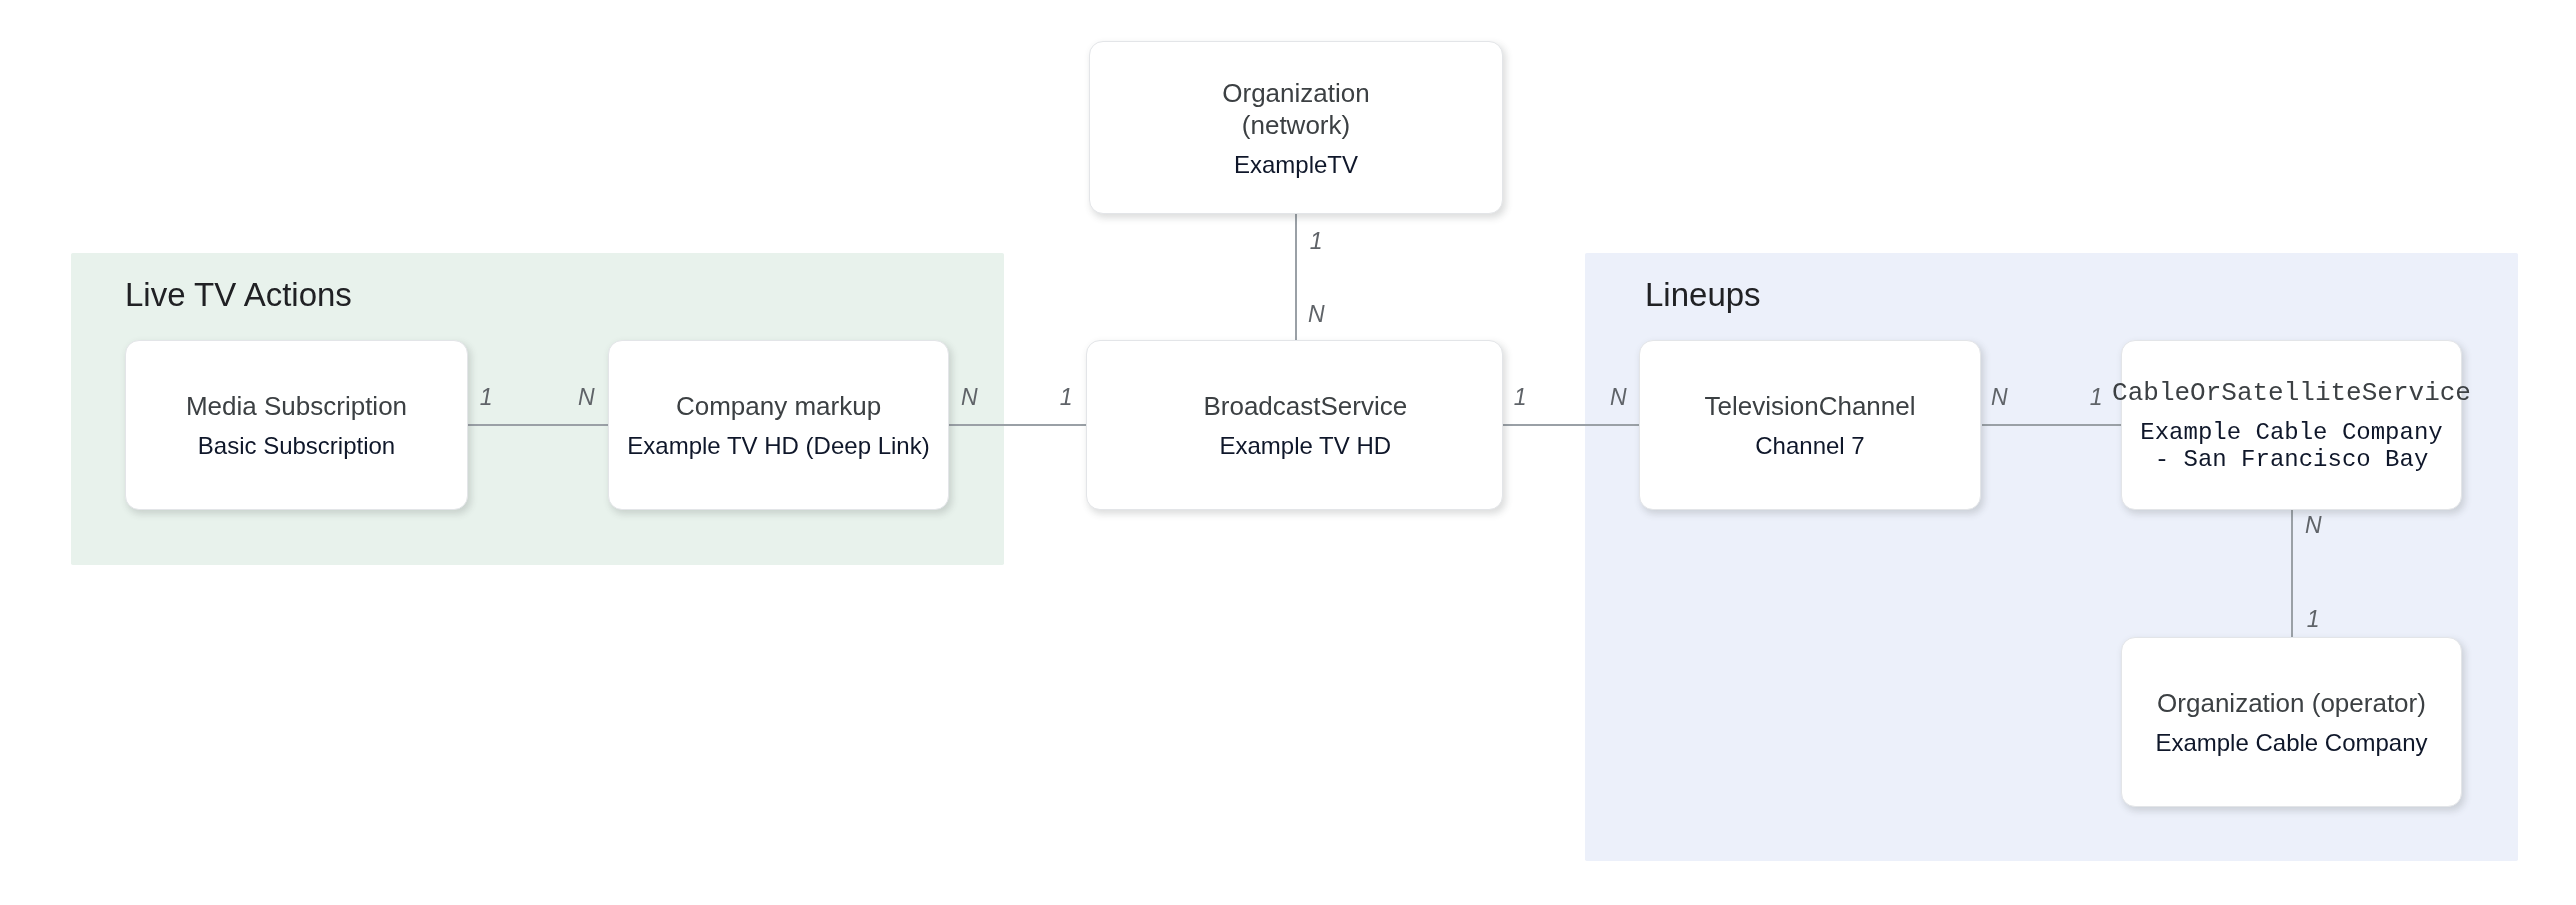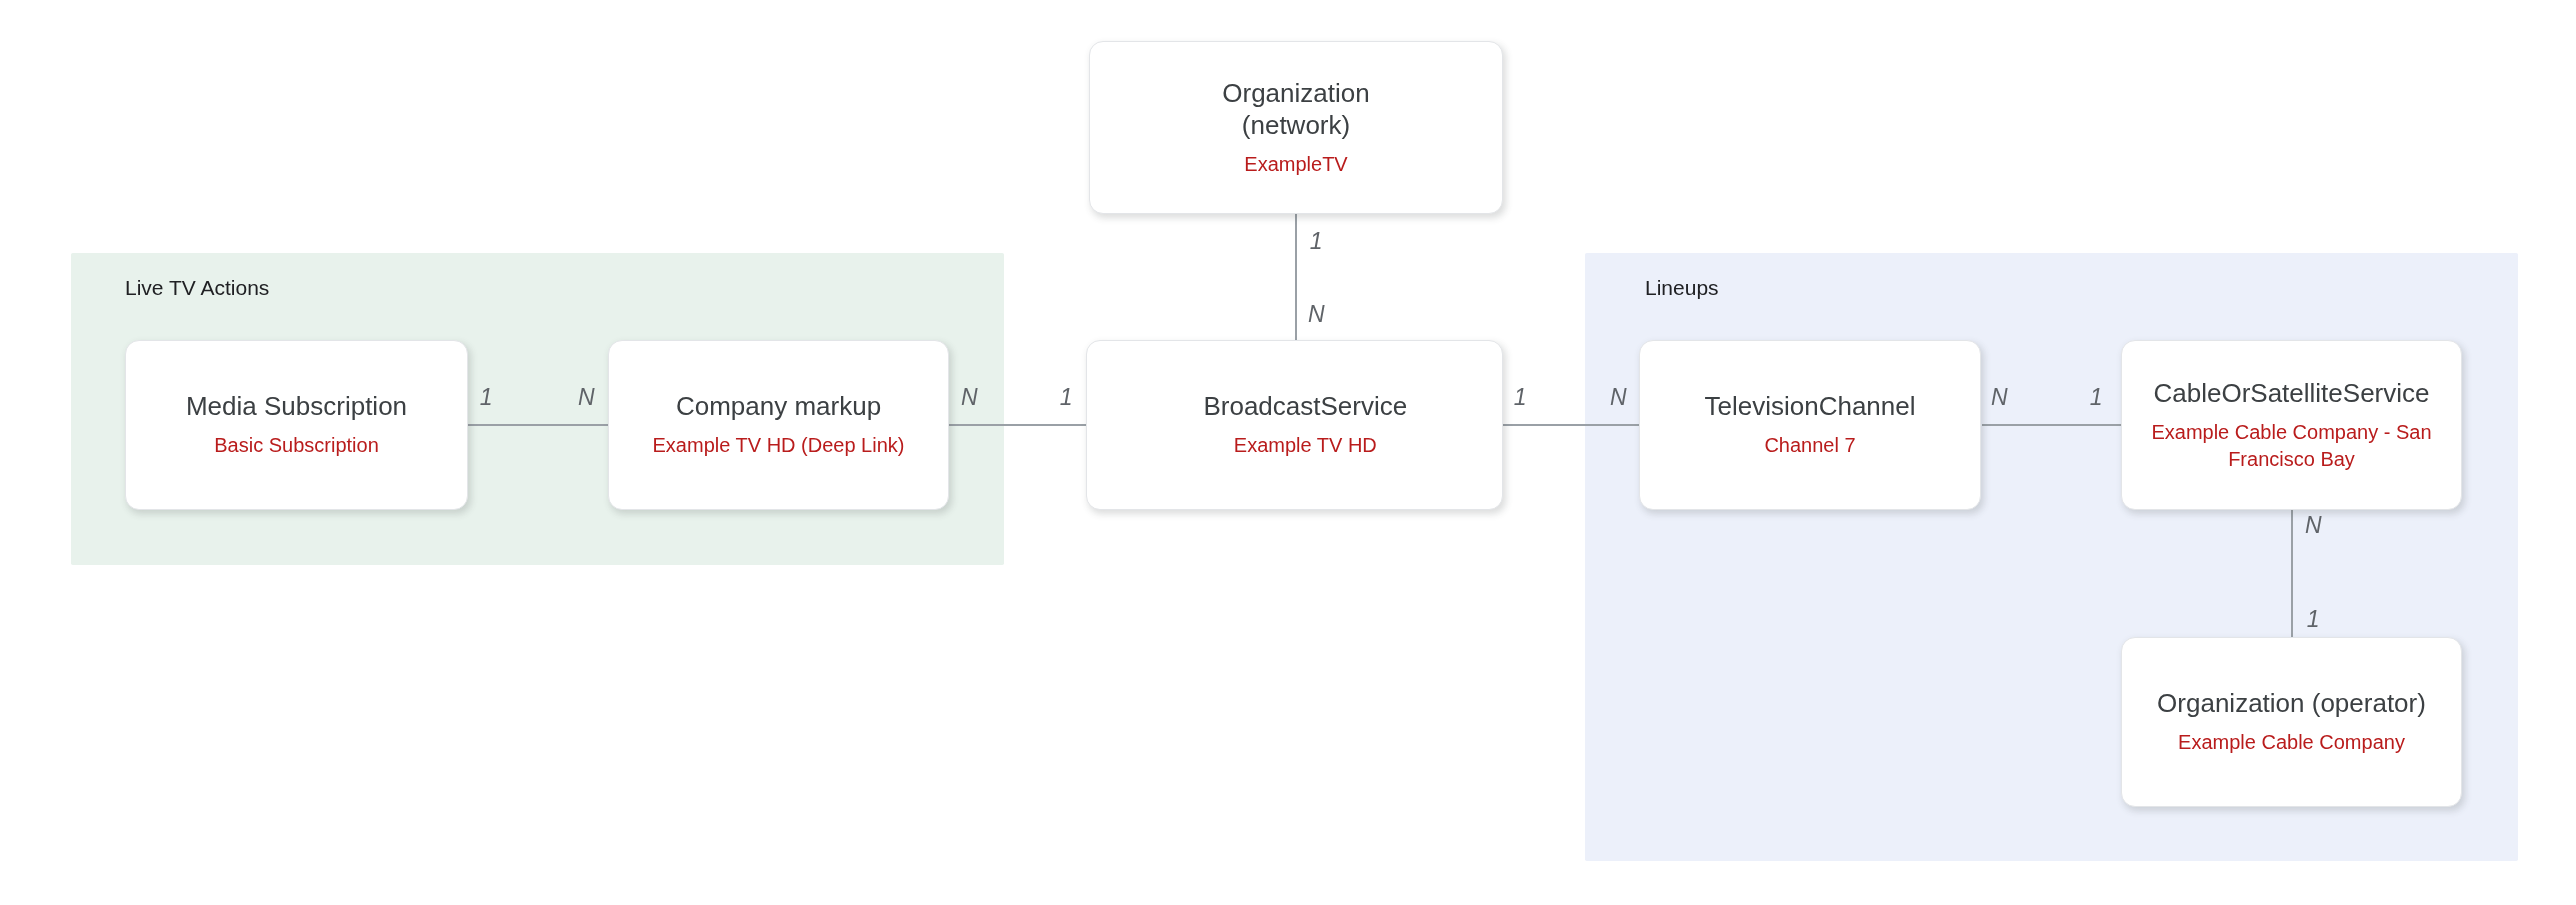--- a/index.html
+++ b/index.html
@@ -22,21 +22,21 @@
   .region-live {
     left: 71px; top: 253px; width: 933px; height: 312px;
     background: #e8f2ec;
   }
   .region-lineups {
     left: 1585px; top: 253px; width: 933px; height: 608px;
     background: #ecf0fa;
   }
   .region-label {
     position: absolute;
-    font-size: 21px;
+    font-size: 33px;
     color: #202124;
     font-weight: 400;
     white-space: nowrap;
   }
   .node {
     position: absolute;
     background: #ffffff;
     border: 0.9px solid #e3e5e8;
     border-radius: 14px;
     box-shadow: 2.7px 3.5px 7px rgba(60,64,67,0.18);
@@ -49,23 +49,23 @@
     box-sizing: border-box;
   }
   .node-title {
     font-size: 26px;
     line-height: 32px;
     color: #3c4043;
     white-space: pre-line;
   }
   .node-subtitle {
     margin-top: 10px;
-    font-size: 20px;
+    font-size: 24px;
     line-height: 27.4px;
-    color: #b91c1c;
+    color: #0f172a;
   }
   .edge-h {
     position: absolute;
     height: 1.8px;
     background: #9aa0a6;
   }
   .edge-v {
     position: absolute;
     width: 1.8px;
     background: #9aa0a6;
@@ -135,21 +135,21 @@
   <div class="node" style="left:1086px; top:340px; width:417px; height:170px;padding-left:34px;">
     <div class="node-title">BroadcastService</div>
     <div class="node-subtitle">Example TV HD</div>
   </div>
 
   <div class="node" style="left:1639px; top:340px; width:342px; height:170px;align-items:center;">
     <div class="node-title">TelevisionChannel</div>
     <div class="node-subtitle">Channel 7</div>
   </div>
 
-  <div class="node" style="left:2121px; top:340px; width:341px; height:170px;">
+  <div class="node" style="left:2121px; top:340px; width:341px; height:170px;font-family:Liberation Mono, monospace;">
     <div class="node-title">CableOrSatelliteService</div>
     <div class="node-subtitle">Example Cable Company - San Francisco Bay</div>
   </div>
 
   <div class="node" style="left:2121px; top:637px; width:341px; height:170px;">
     <div class="node-title">Organization (operator)</div>
     <div class="node-subtitle">Example Cable Company</div>
   </div>
 
 </div>

